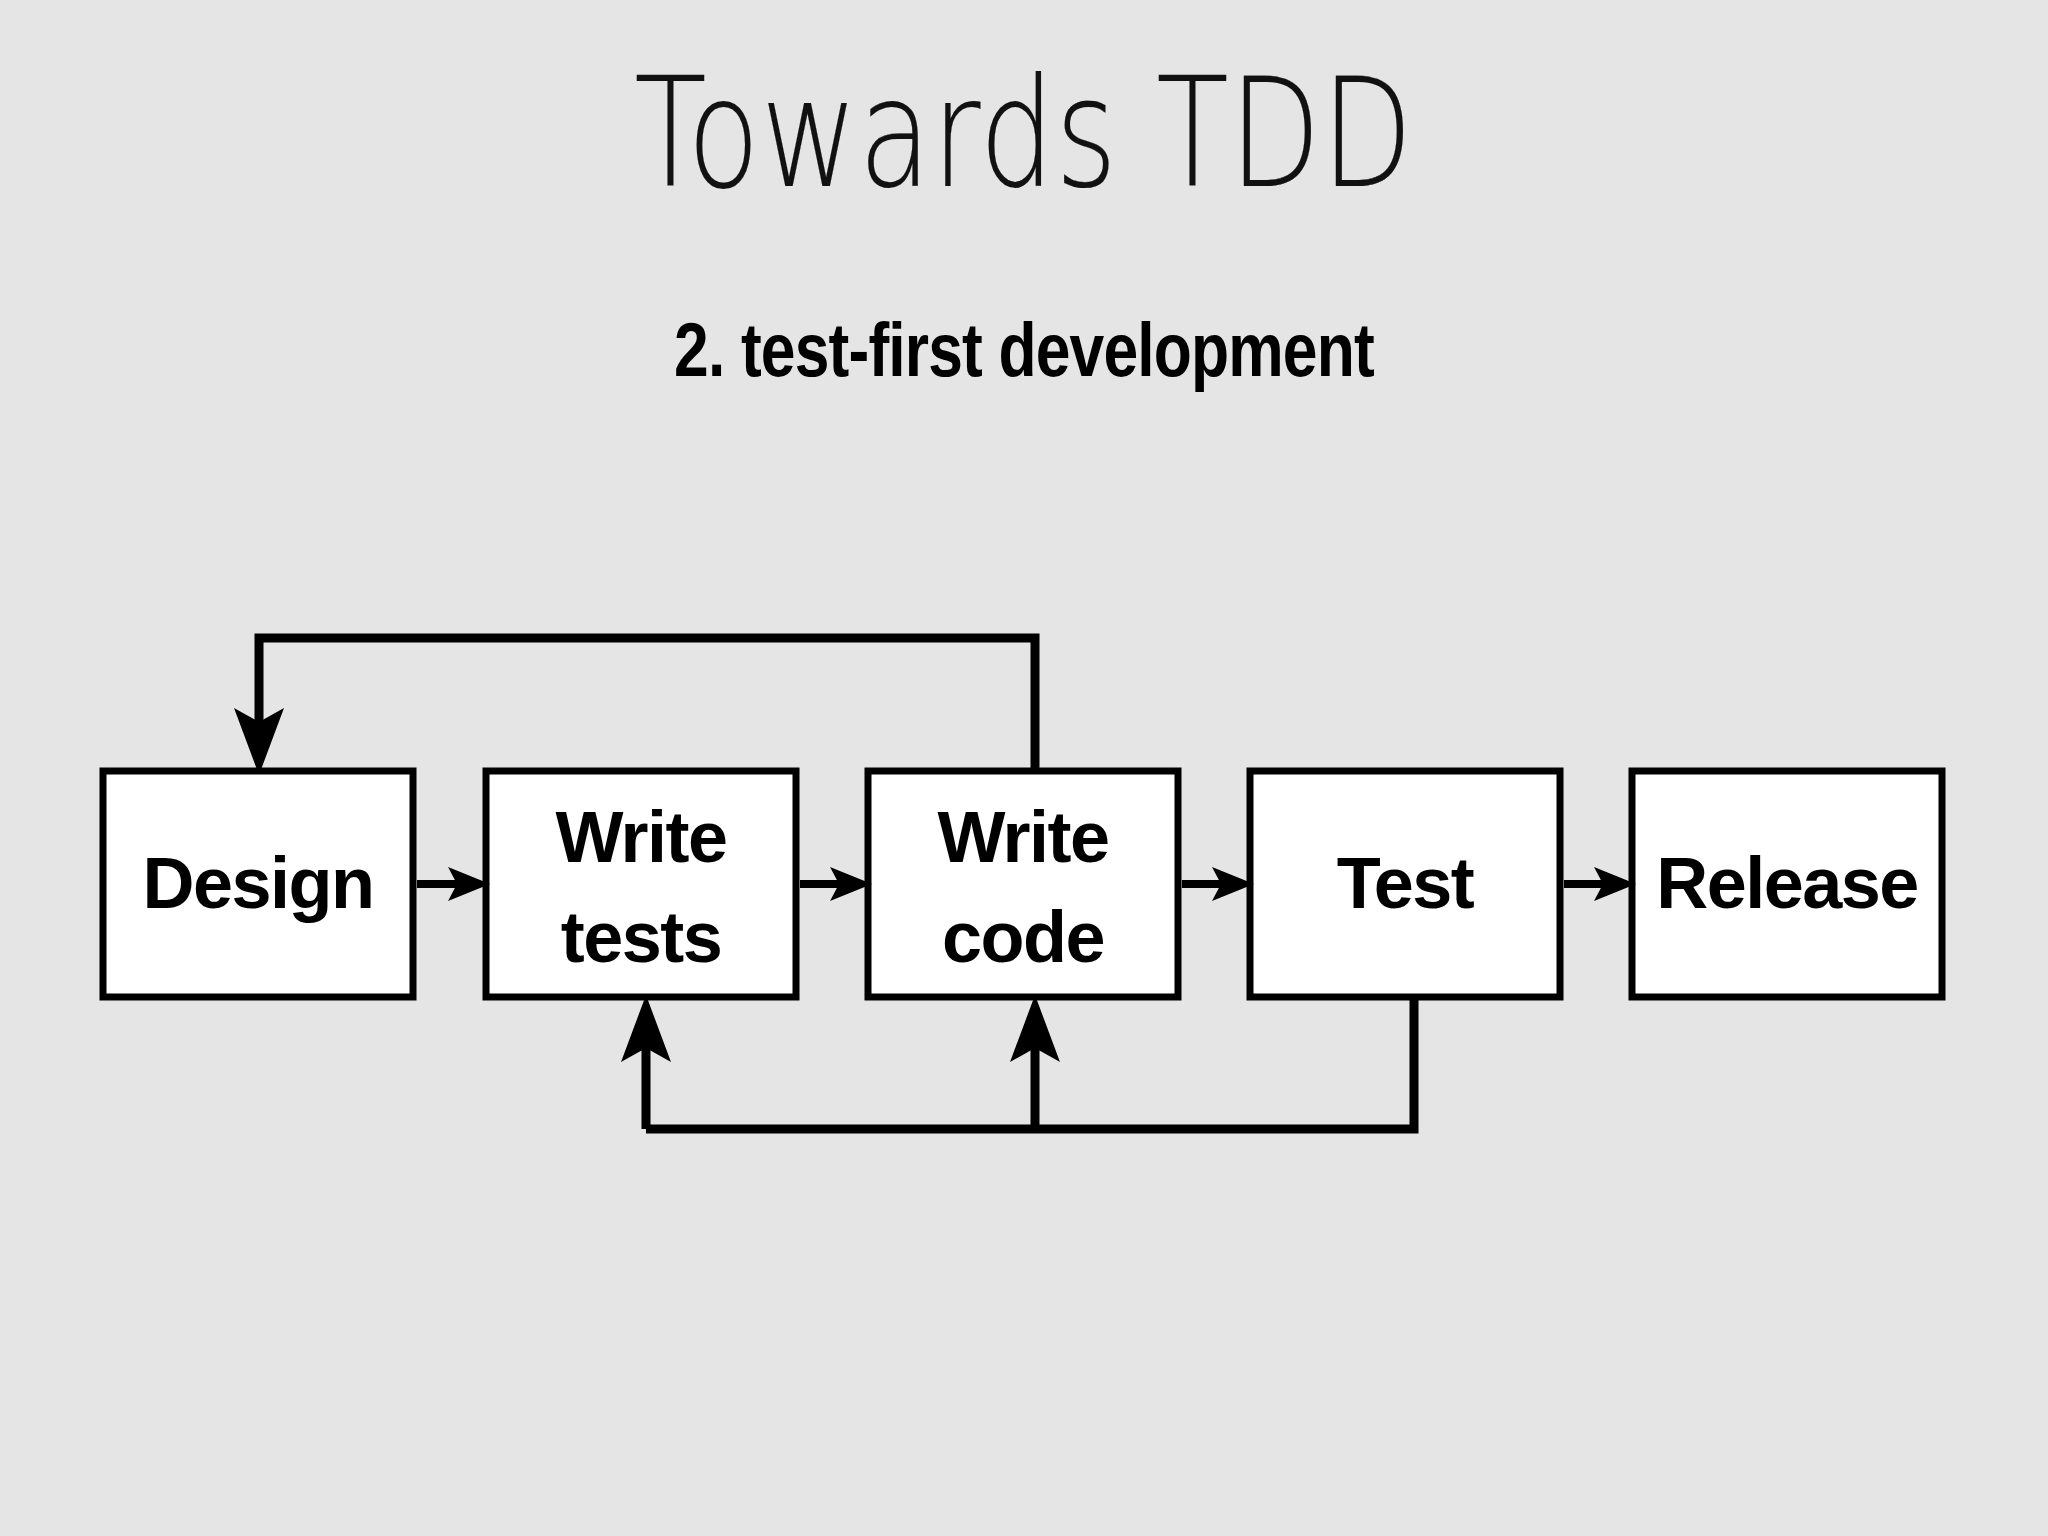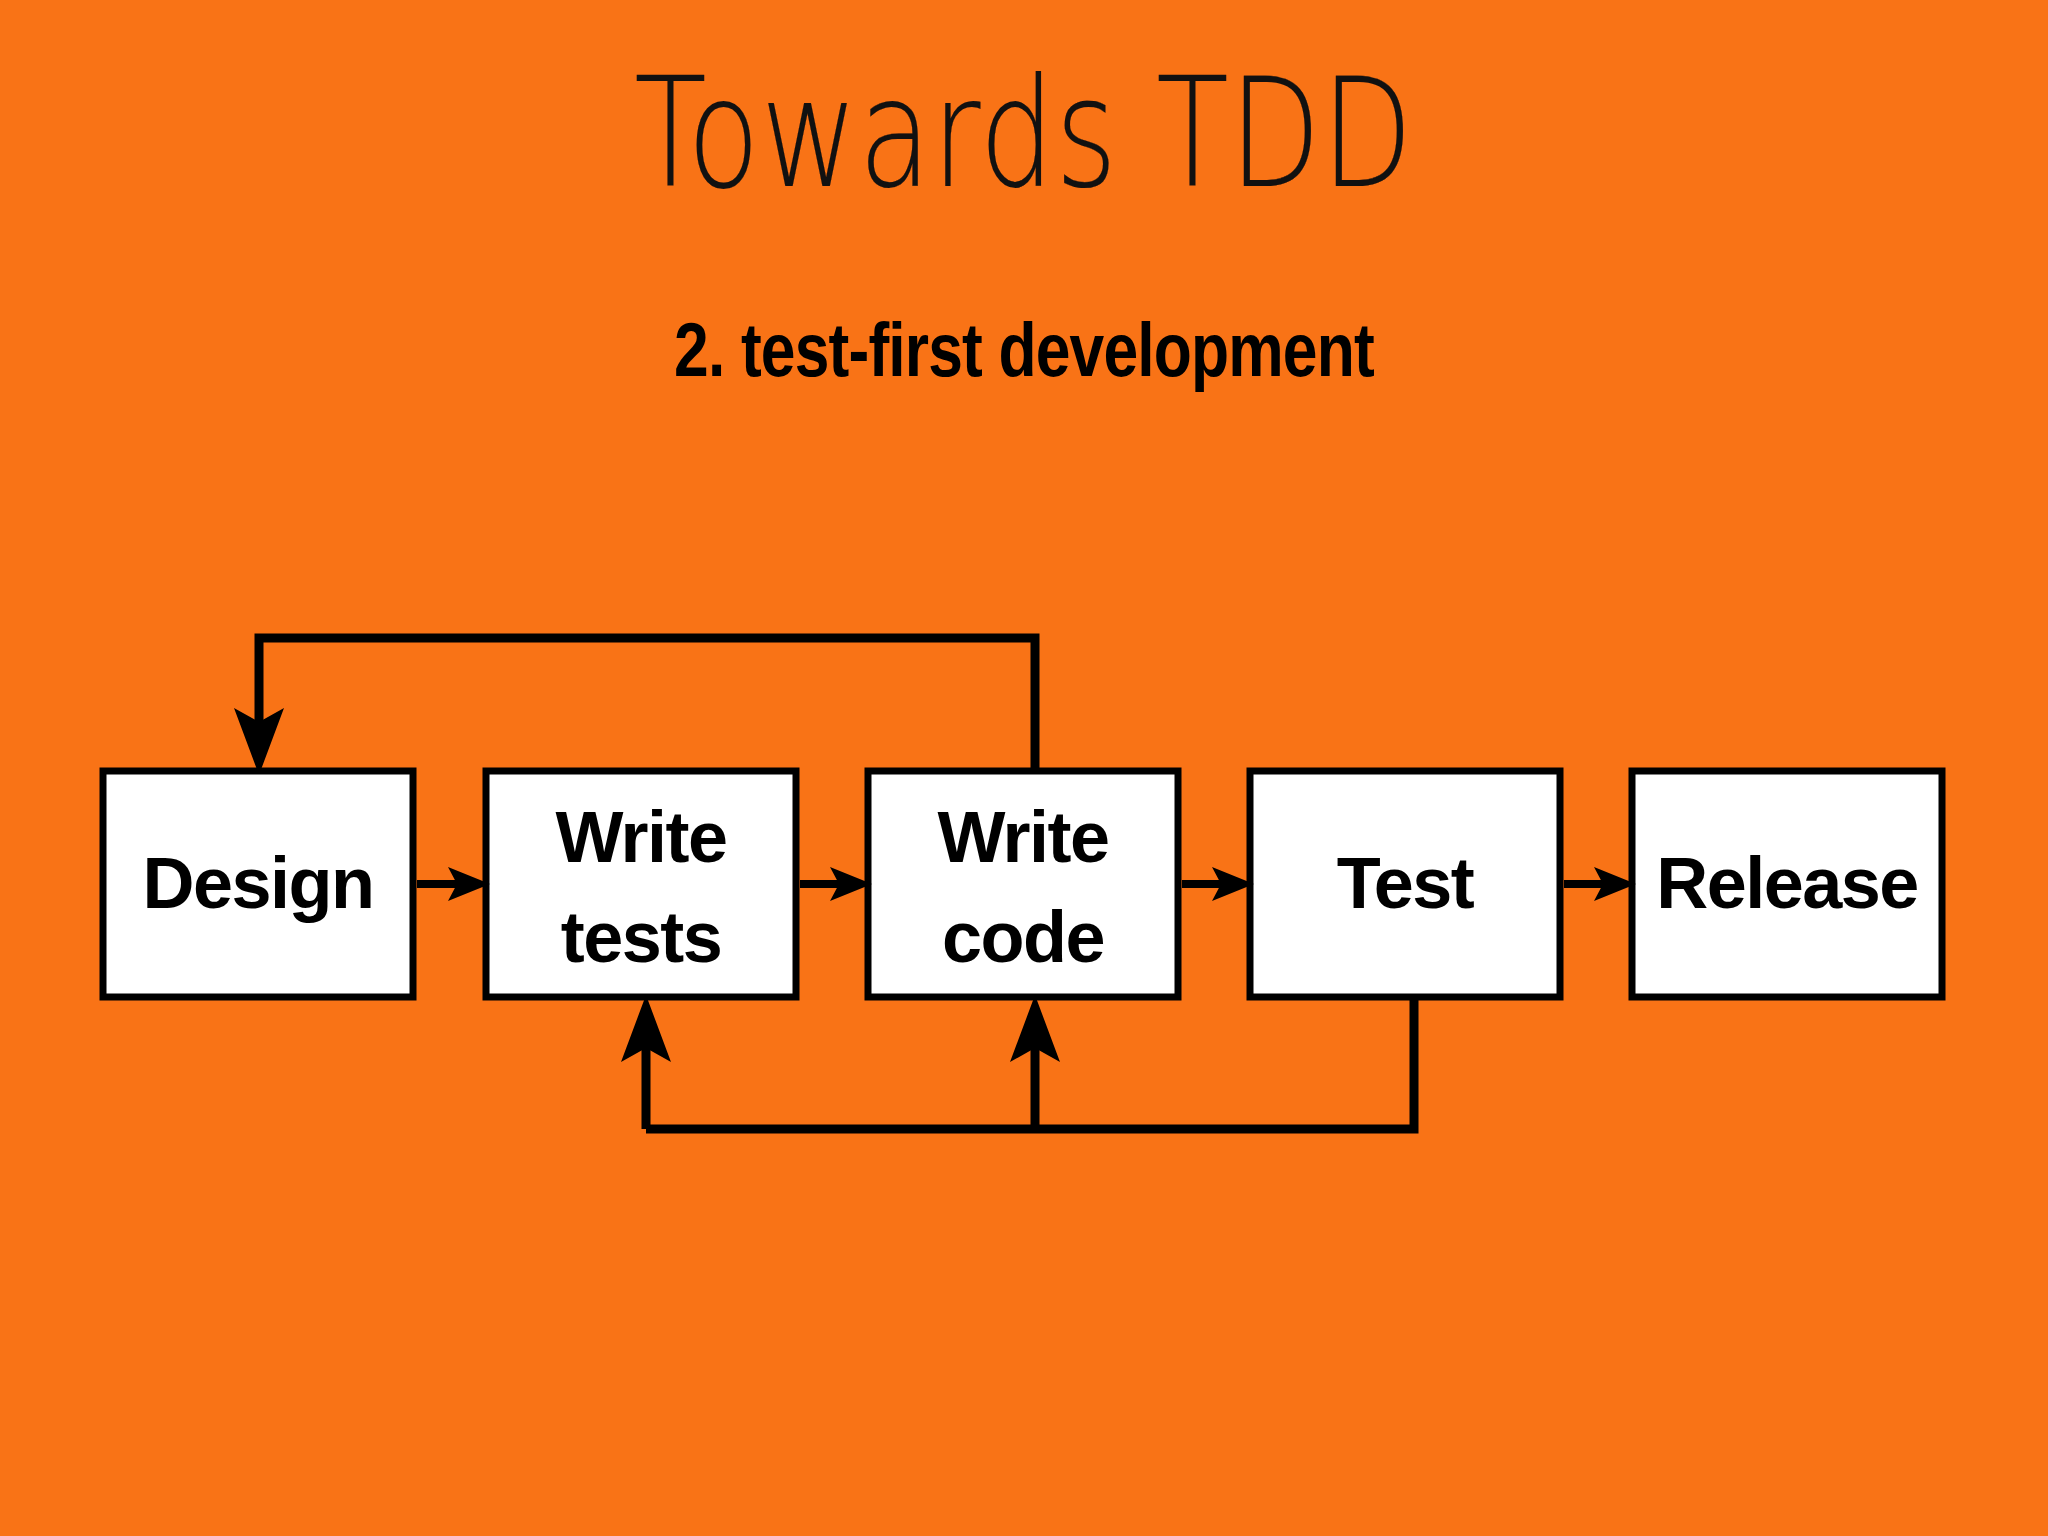--- a/index.html
+++ b/index.html
@@ -11,21 +11,21 @@
     width: 2048px;
     height: 1536px;
     overflow: hidden;
     font-family: "Liberation Sans", sans-serif;
     color: #000000;
   }
   .slide {
     position: relative;
     width: 2048px;
     height: 1536px;
-    background: #f97316;
+    background: #e5e5e5;
   }
   .slide-title {
     position: absolute;
     left: 0;
     top: 58px;
     width: 2048px;
     text-align: center;
     font-family: "DejaVu Sans", sans-serif;
     font-weight: 100;
     font-size: 152px;

